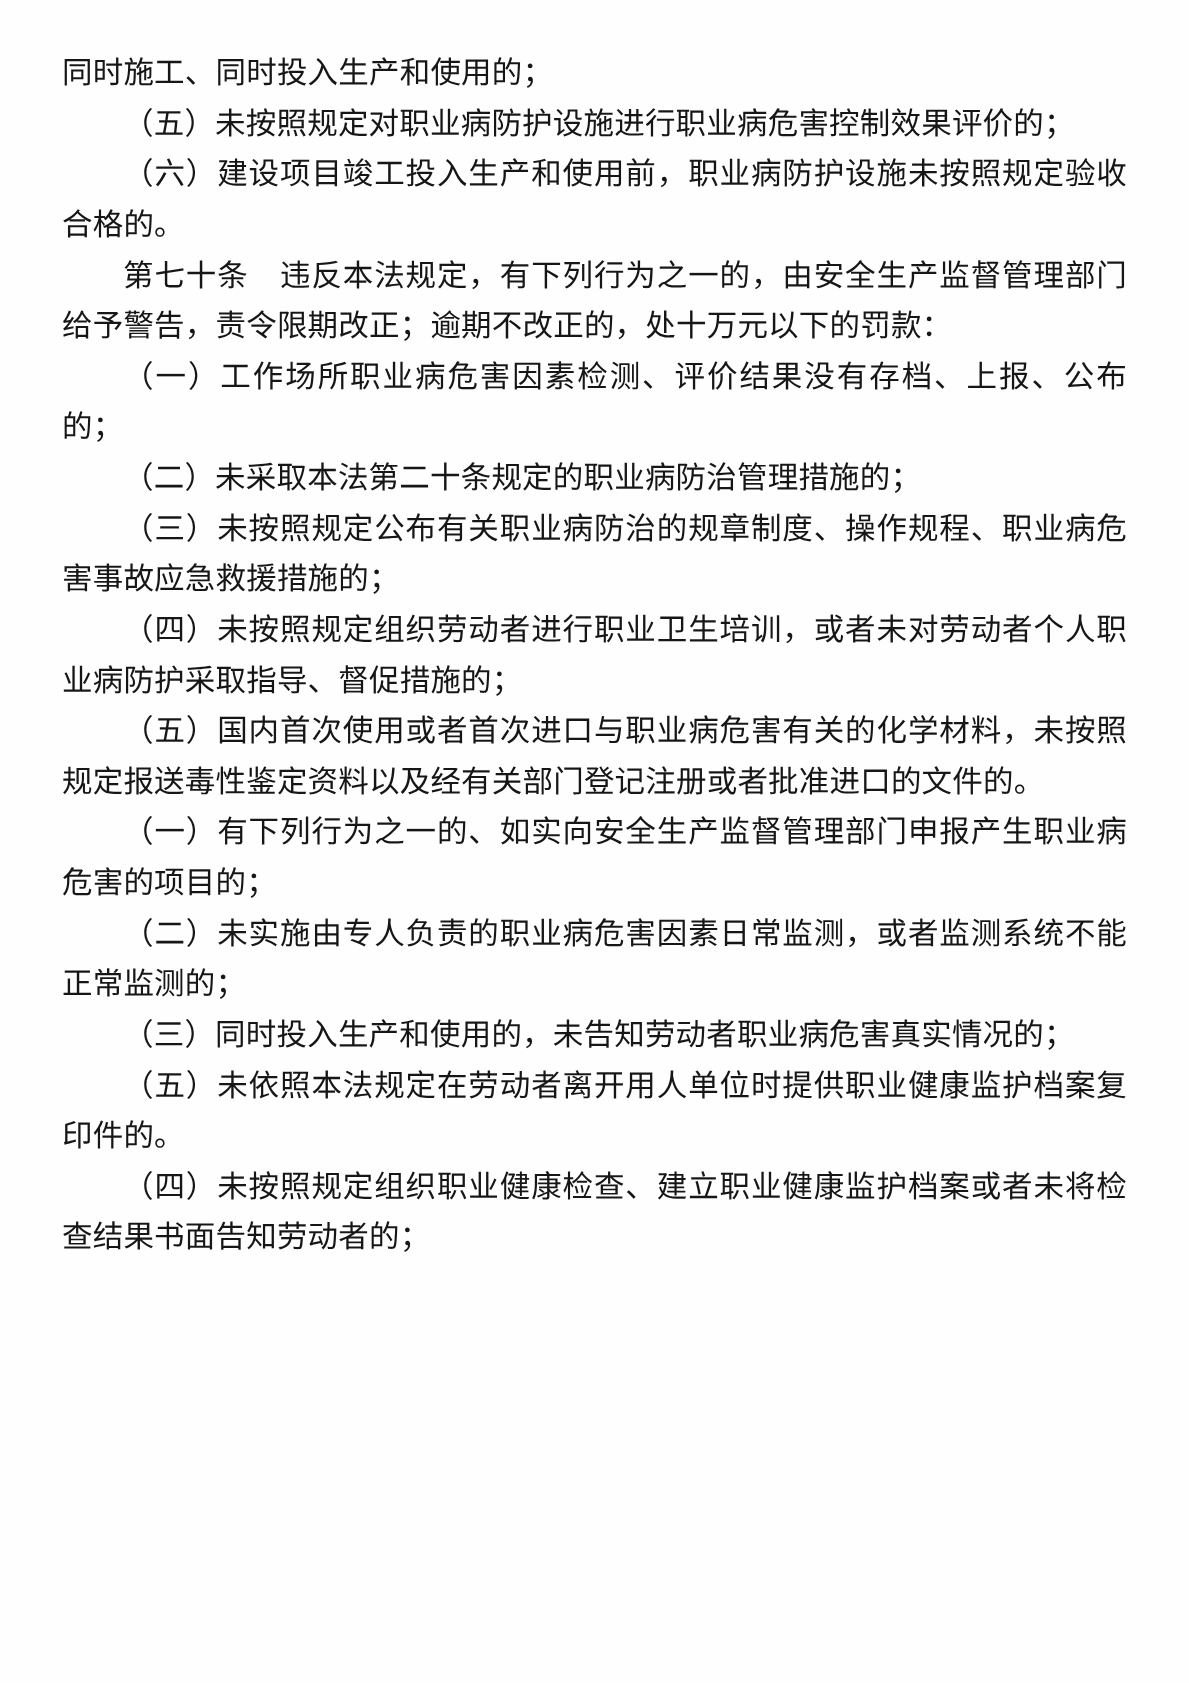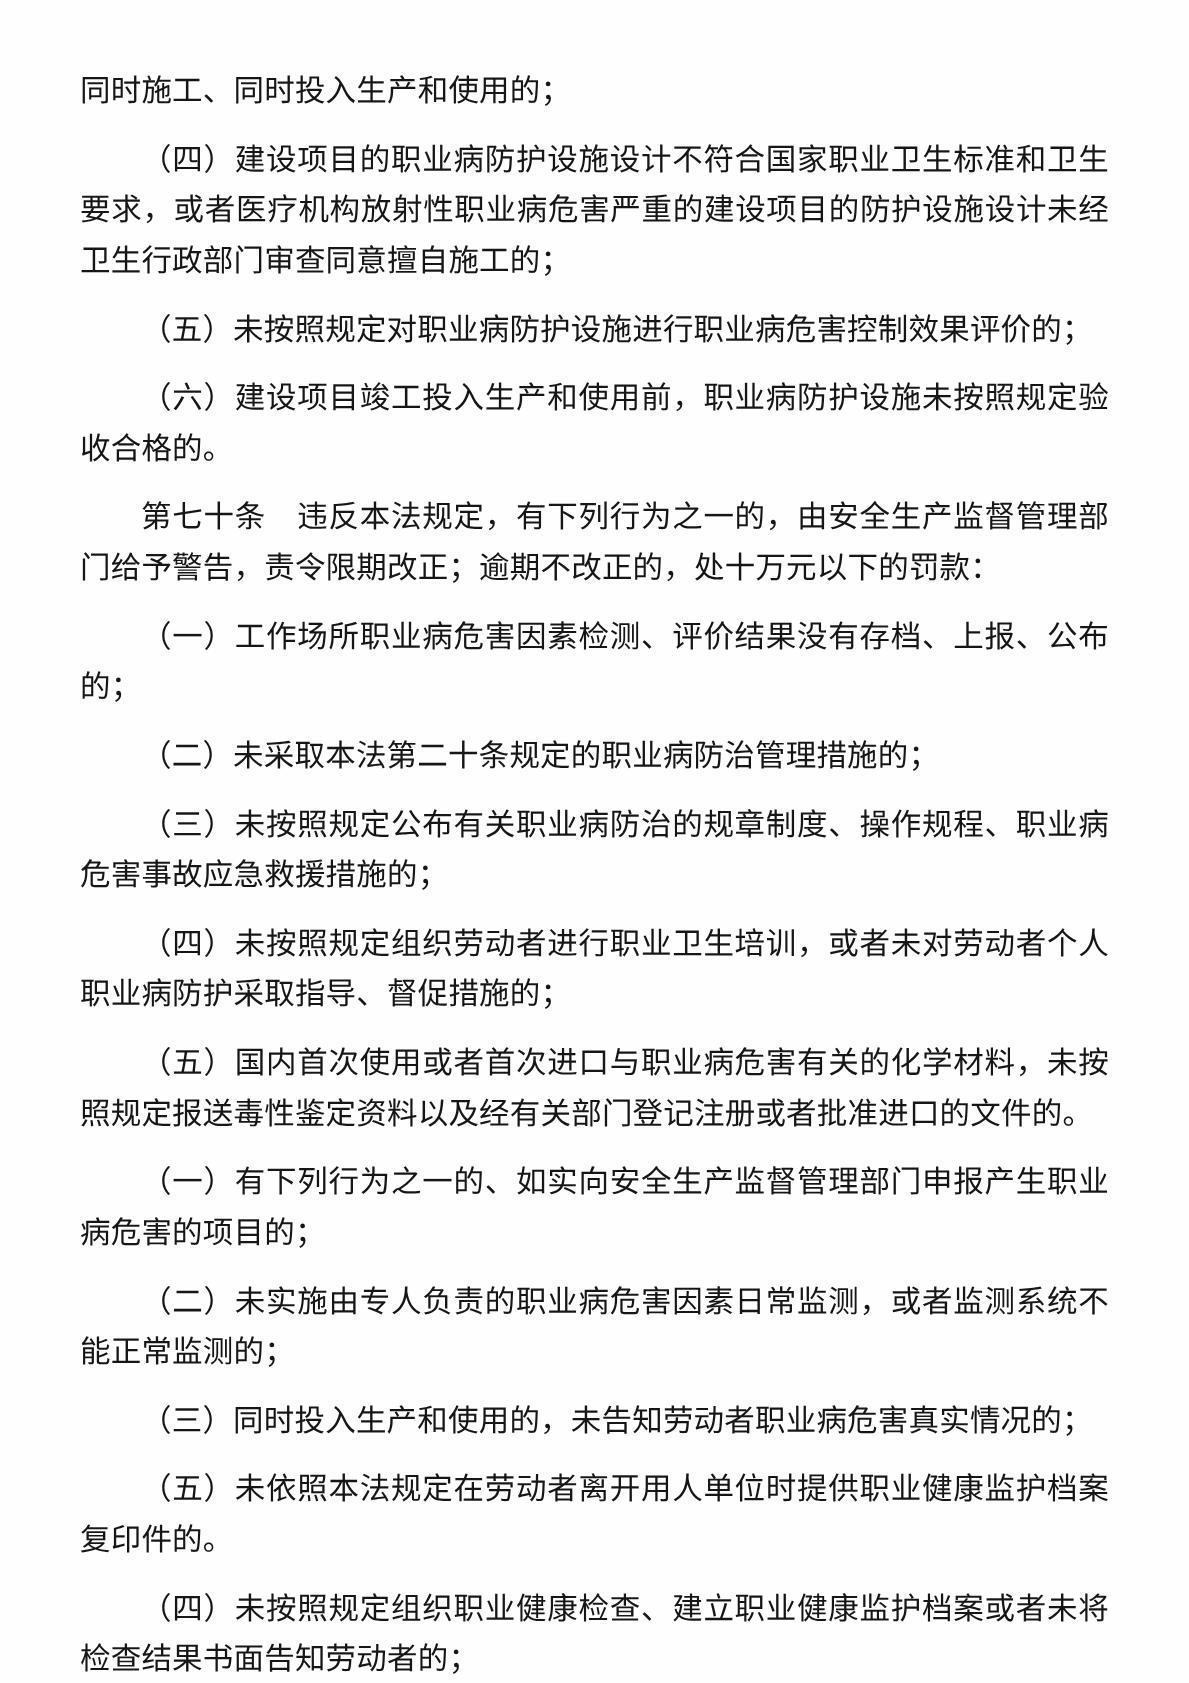--- a/index.html
+++ b/index.html
@@ -24,37 +24,36 @@
   }
   .doc-body {
     font-size: 30.5px;
     line-height: 1.66;
     letter-spacing: 0.2px;
     text-align: justify;
     text-justify: inter-character;
     color: #141414;
   }
   .para {
-    margin: 18px;
+    margin: 0;
     padding: 0;
     text-indent: 0;
   }
   .para.indent {
     text-indent: 2em;
   }
   
   .doc-body { color: #161616; }
 </style>
 </head>
 <body>
 
 <div class="page">
   <div class="doc-body">
     <p class="para">同时施工、同时投入生产和使用的；</p>
-    <p class="para indent">（四）建设项目的职业病防护设施设计不符合国家职业卫生标准和卫生要求，或者医疗机构放射性职业病危害严重的建设项目的防护设施设计未经卫生行政部门审查同意擅自施工的；</p>
     <p class="para indent">（五）未按照规定对职业病防护设施进行职业病危害控制效果评价的；</p>
     <p class="para indent">（六）建设项目竣工投入生产和使用前，职业病防护设施未按照规定验收合格的。</p>
     <p class="para indent">第七十条　违反本法规定，有下列行为之一的，由安全生产监督管理部门给予警告，责令限期改正；逾期不改正的，处十万元以下的罚款：</p>
     <p class="para indent">（一）工作场所职业病危害因素检测、评价结果没有存档、上报、公布的；</p>
     <p class="para indent">（二）未采取本法第二十条规定的职业病防治管理措施的；</p>
     <p class="para indent">（三）未按照规定公布有关职业病防治的规章制度、操作规程、职业病危害事故应急救援措施的；</p>
     <p class="para indent">（四）未按照规定组织劳动者进行职业卫生培训，或者未对劳动者个人职业病防护采取指导、督促措施的；</p>
     <p class="para indent">（五）国内首次使用或者首次进口与职业病危害有关的化学材料，未按照规定报送毒性鉴定资料以及经有关部门登记注册或者批准进口的文件的。</p>
     <p class="para indent">（一）有下列行为之一的、如实向安全生产监督管理部门申报产生职业病危害的项目的；</p>
     <p class="para indent">（二）未实施由专人负责的职业病危害因素日常监测，或者监测系统不能正常监测的；</p>

